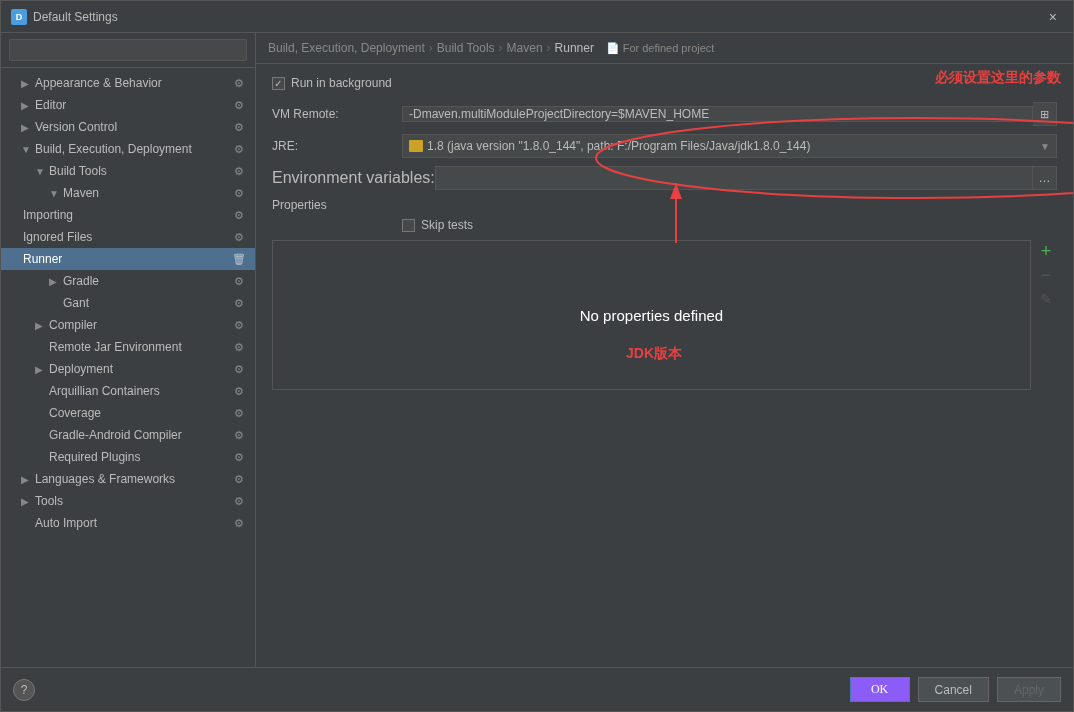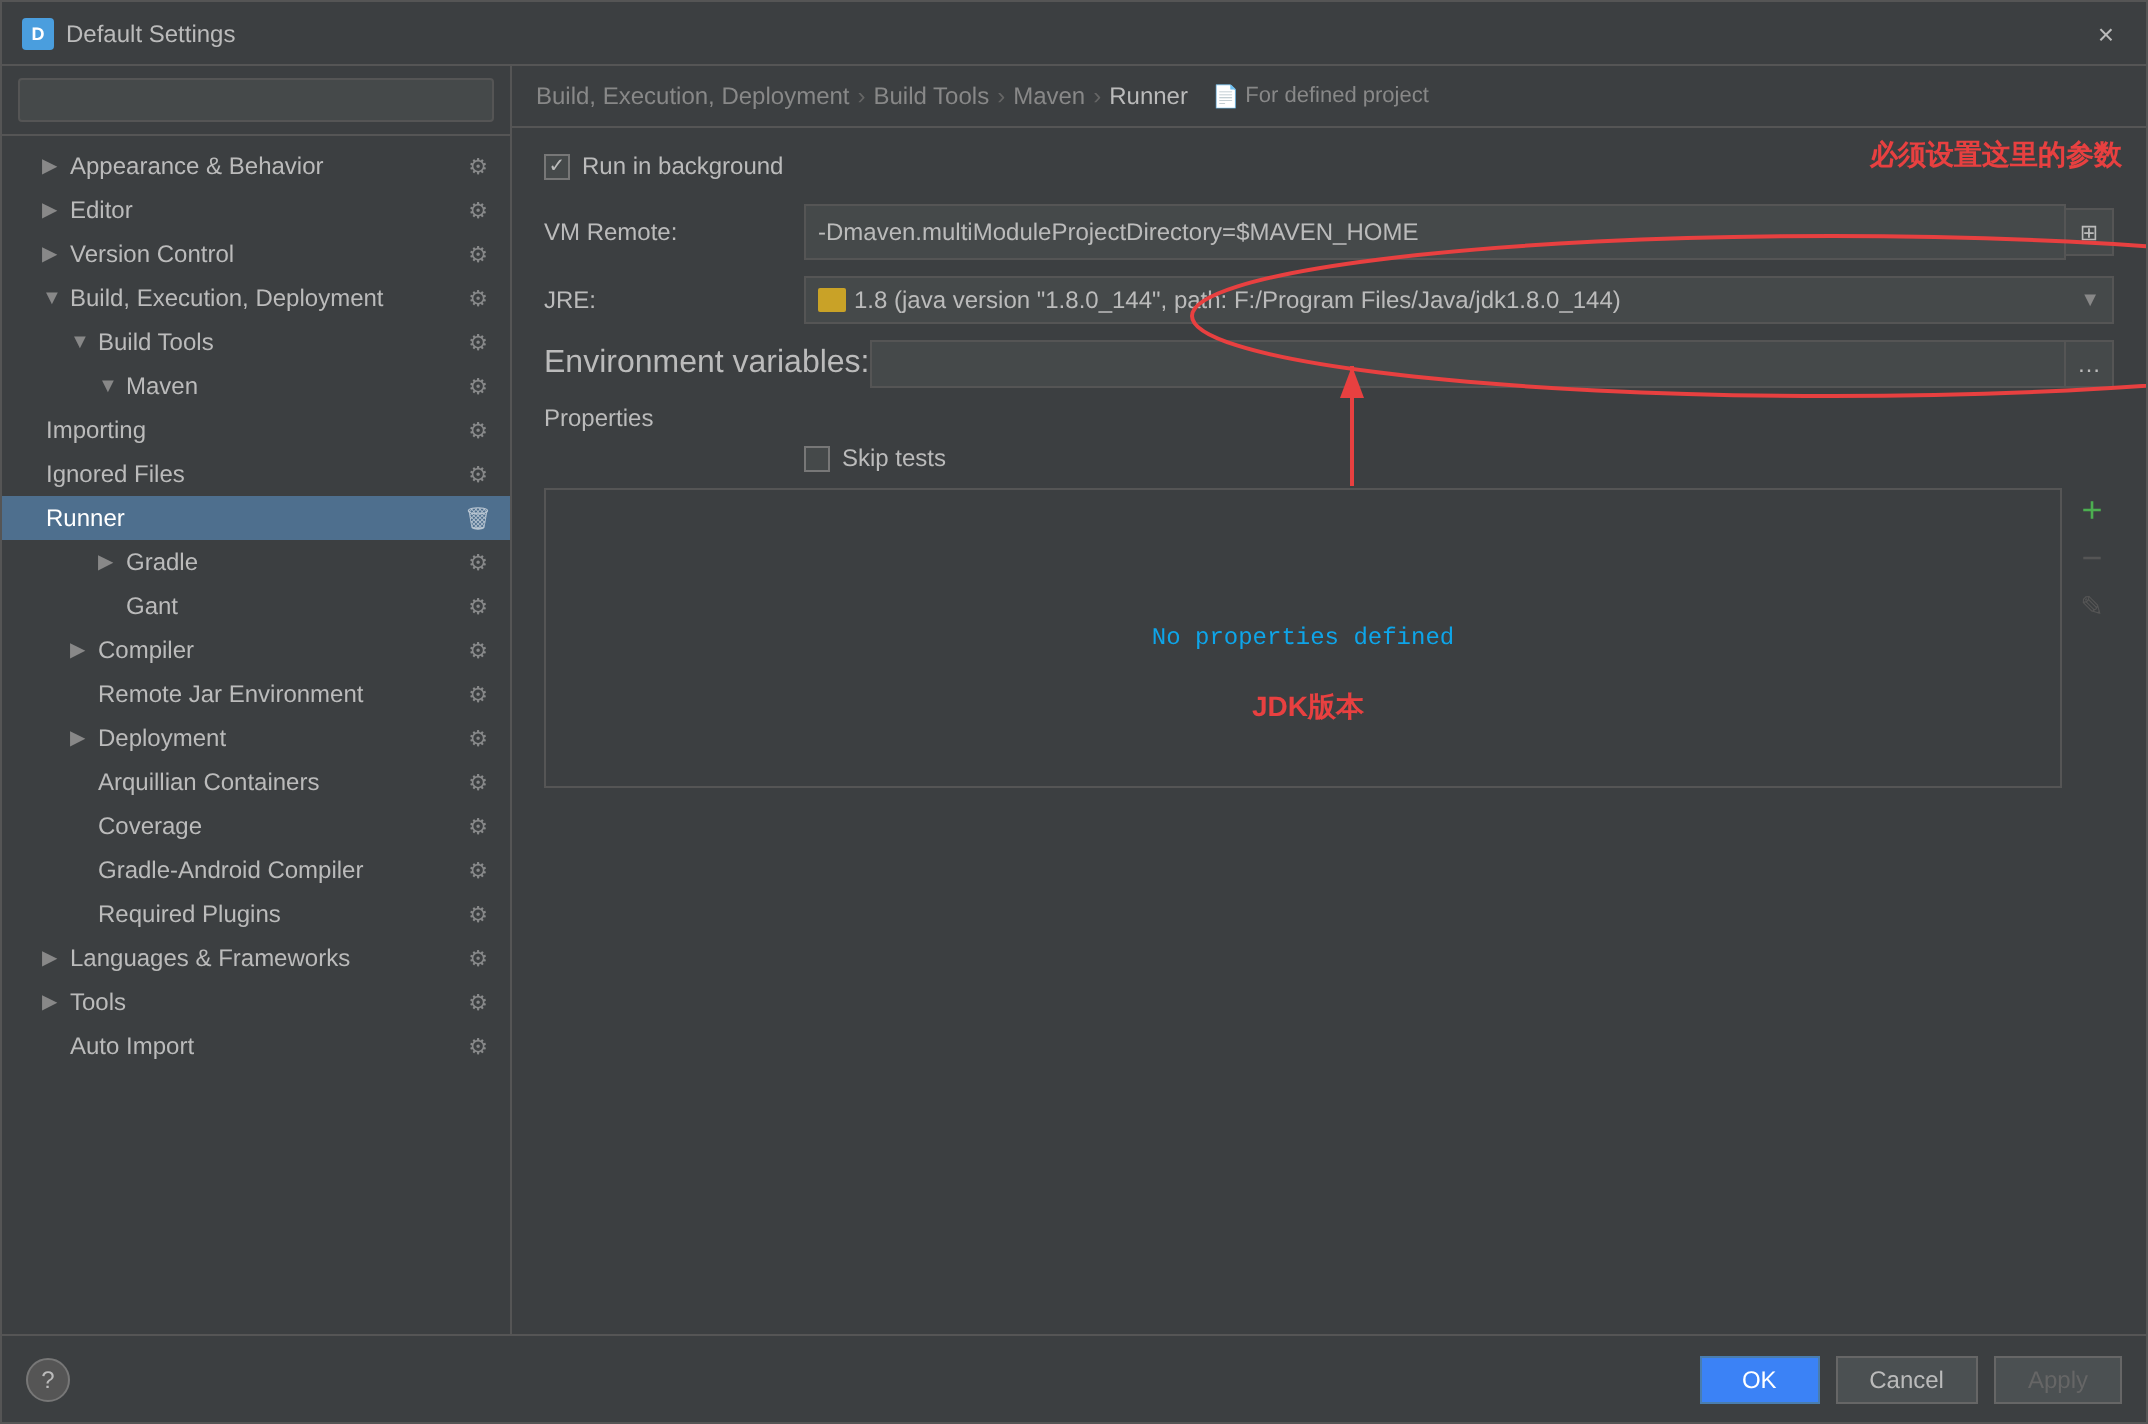--- a/index.html
+++ b/index.html
@@ -176,21 +176,21 @@
       min-width: 130px;
     }
     .form-input {
       flex: 1;
       background: #45494a;
       border: 1px solid #555;
       color: #bbbbbb;
       padding: 3px 6px;
       font-size: 12px;
       outline: none;
-      height: 28px;
+      height: 16px;
     }
     .input-with-btn {
       display: flex;
       flex: 1;
       align-items: center;
     }
     .input-with-btn .form-input {
       flex: 1;
     }
     .input-btn {
@@ -296,27 +296,26 @@
       font-size: 12px;
     }
     .properties-table-area {
       border: 1px solid #555;
       background: #3c3f41;
       min-height: 120px;
       position: relative;
       margin-left: 0;
     }
     .properties-table-area .no-props {
-      color: #0ea5e9;
-      font-size: 12px;
+      color: #ffffff;
+      font-size: 15px;
       position: absolute;
       top: 50%;
       left: 50%;
       transform: translate(-50%, -50%);
-      font-family: Liberation Mono, monospace;
     }
     .properties-actions {
       display: flex;
       flex-direction: column;
       gap: 2px;
       margin-left: 4px;
     }
     .prop-btn {
       width: 22px;
       height: 22px;
@@ -394,23 +393,24 @@
       padding: 4px 16px;
       background: #4b5052;
       border: 1px solid #666;
       color: #bbbbbb;
       cursor: pointer;
       font-size: 12px;
       min-width: 60px;
       text-align: center;
     }
     .action-btn.primary {
-      background: #3b82f6;
+      background: #8b5cf6;
       border-color: #4a7dae;
       color: #ffffff;
+      font-family: Liberation Serif, serif;
     }
     .action-btn.disabled {
       color: #666;
       cursor: default;
     }
     .run-bg-check {
       display: flex;
       align-items: center;
       gap: 6px;
       margin-bottom: 12px;

